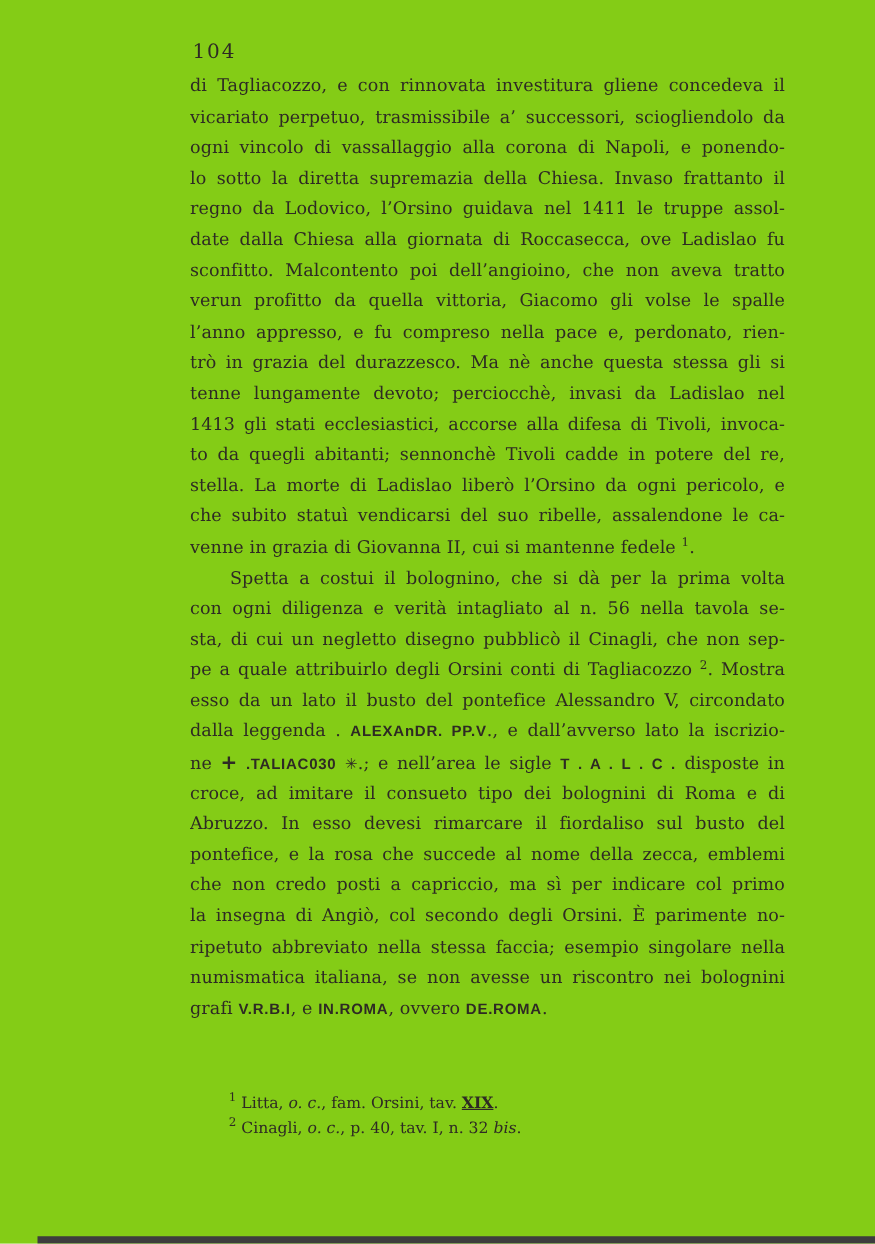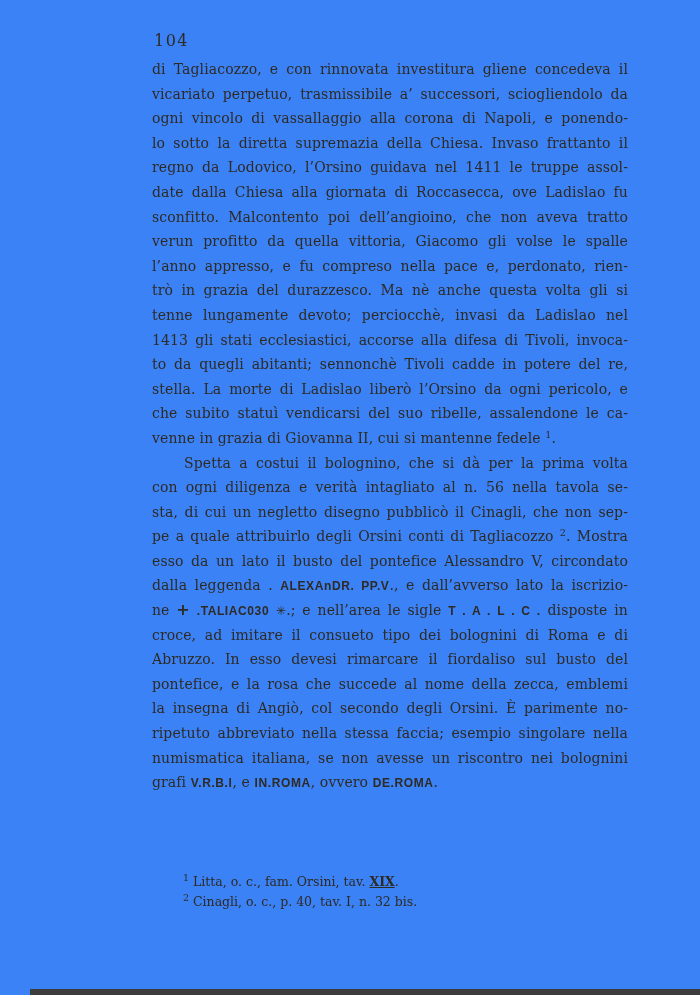--- a/index.html
+++ b/index.html
@@ -4,21 +4,21 @@
 <style>
   html, body {
     margin: 0;
     padding: 0;
     background: #ffffff;
   }
   .page {
     position: relative;
     width: 700px;
     height: 995px;
-    background: #3b82f6;
+    background: #84cc16;
     overflow: hidden;
     font-family: "DejaVu Serif", serif;
     color: #2e2a24;
   }
   .pagenum {
     position: absolute;
     left: 154px;
     top: 31px;
     font-size: 16px;
     letter-spacing: 1.5px;
@@ -61,21 +61,21 @@
     font-family: "Liberation Sans", sans-serif;
     font-weight: 700;
     font-size: 12px;
     letter-spacing: 0.6px;
   }
   .sup {
     font-size: 9.5px;
     position: relative;
     top: -5px;
   }
-  .it { }
+  .it { font-style: italic; }
   .b  { font-weight: bold; text-decoration: underline; }
   .cross {
     font-family: "DejaVu Sans", sans-serif;
     font-weight: 700;
     font-size: 16px;
   }
   .star { font-size: 12px; }
   .bottom-bar {
     position: absolute;
     left: 30px;
@@ -94,37 +94,38 @@
   <div class="body-text" id="body-text">
       <div class="tline"><span>di Tagliacozzo, e con rinnovata investitura gliene concedeva il</span></div>
       <div class="tline"><span>vicariato perpetuo, trasmissibile a’ successori, sciogliendolo da</span></div>
       <div class="tline"><span>ogni vincolo di vassallaggio alla corona di Napoli, e ponendo-</span></div>
       <div class="tline"><span>lo sotto la diretta supremazia della Chiesa. Invaso frattanto il</span></div>
       <div class="tline"><span>regno da Lodovico, l’Orsino guidava nel 1411 le truppe assol-</span></div>
       <div class="tline"><span>date dalla Chiesa alla giornata di Roccasecca, ove Ladislao fu</span></div>
       <div class="tline"><span>sconfitto. Malcontento poi dell’angioino, che non aveva tratto</span></div>
       <div class="tline"><span>verun profitto da quella vittoria, Giacomo gli volse le spalle</span></div>
       <div class="tline"><span>l’anno appresso, e fu compreso nella pace e, perdonato, rien-</span></div>
-      <div class="tline"><span>trò in grazia del durazzesco. Ma nè anche questa volta gli si</span></div>
+      <div class="tline"><span>trò in grazia del durazzesco. Ma nè anche questa stessa gli si</span></div>
       <div class="tline"><span>tenne lungamente devoto; perciocchè, invasi da Ladislao nel</span></div>
       <div class="tline"><span>1413 gli stati ecclesiastici, accorse alla difesa di Tivoli, invoca-</span></div>
       <div class="tline"><span>to da quegli abitanti; sennonchè Tivoli cadde in potere del re,</span></div>
       <div class="tline"><span>stella. La morte di Ladislao liberò l’Orsino da ogni pericolo, e</span></div>
       <div class="tline"><span>che subito statuì vendicarsi del suo ribelle, assalendone le ca-</span></div>
       <div class="tline nojust"><span>venne in grazia di Giovanna II, cui si mantenne fedele </span><span class="sup">1</span><span>.</span></div>
       <div class="tline indent"><span>Spetta a costui il bolognino, che si dà per la prima volta</span></div>
       <div class="tline"><span>con ogni diligenza e verità intagliato al n. 56 nella tavola se-</span></div>
       <div class="tline"><span>sta, di cui un negletto disegno pubblicò il Cinagli, che non sep-</span></div>
       <div class="tline"><span>pe a quale attribuirlo degli Orsini conti di Tagliacozzo </span><span class="sup">2</span><span>. Mostra</span></div>
       <div class="tline"><span>esso da un lato il busto del pontefice Alessandro V, circondato</span></div>
       <div class="tline"><span>dalla leggenda . </span><span class="caps">ALEXAnDR. PP.V</span><span>., e dall’avverso lato la iscrizio-</span></div>
       <div class="tline"><span>ne </span><span class="cross">+</span><span> </span><span class="caps">.TALIAC030</span><span> </span><span class="star">✳</span><span>.; e nell’area le sigle </span><span class="caps">T . A . L . C .</span><span> disposte in</span></div>
       <div class="tline"><span>croce, ad imitare il consueto tipo dei bolognini di Roma e di</span></div>
       <div class="tline"><span>Abruzzo. In esso devesi rimarcare il fiordaliso sul busto del</span></div>
       <div class="tline"><span>pontefice, e la rosa che succede al nome della zecca, emblemi</span></div>
+      <div class="tline"><span>che non credo posti a capriccio, ma sì per indicare col primo</span></div>
       <div class="tline"><span>la insegna di Angiò, col secondo degli Orsini. È parimente no-</span></div>
       <div class="tline"><span>ripetuto abbreviato nella stessa faccia; esempio singolare nella</span></div>
       <div class="tline"><span>numismatica italiana, se non avesse un riscontro nei bolognini</span></div>
       <div class="tline nojust"><span>grafi </span><span class="caps">V.R.B.I</span><span>, e </span><span class="caps">IN.ROMA</span><span>, ovvero </span><span class="caps">DE.ROMA</span><span>.</span></div>
     </div>
 
   <div class="footnotes" id="footnotes">
       <div class="fline"><span class="sup">1</span><span> Litta, </span><span class="it">o. c.</span><span>, fam. Orsini, tav. </span><span class="b">XIX</span><span>.</span></div>
       <div class="fline"><span class="sup">2</span><span> Cinagli, </span><span class="it">o. c.</span><span>, p. 40, tav. I, n. 32 </span><span class="it">bis</span><span>.</span></div>
     </div>

